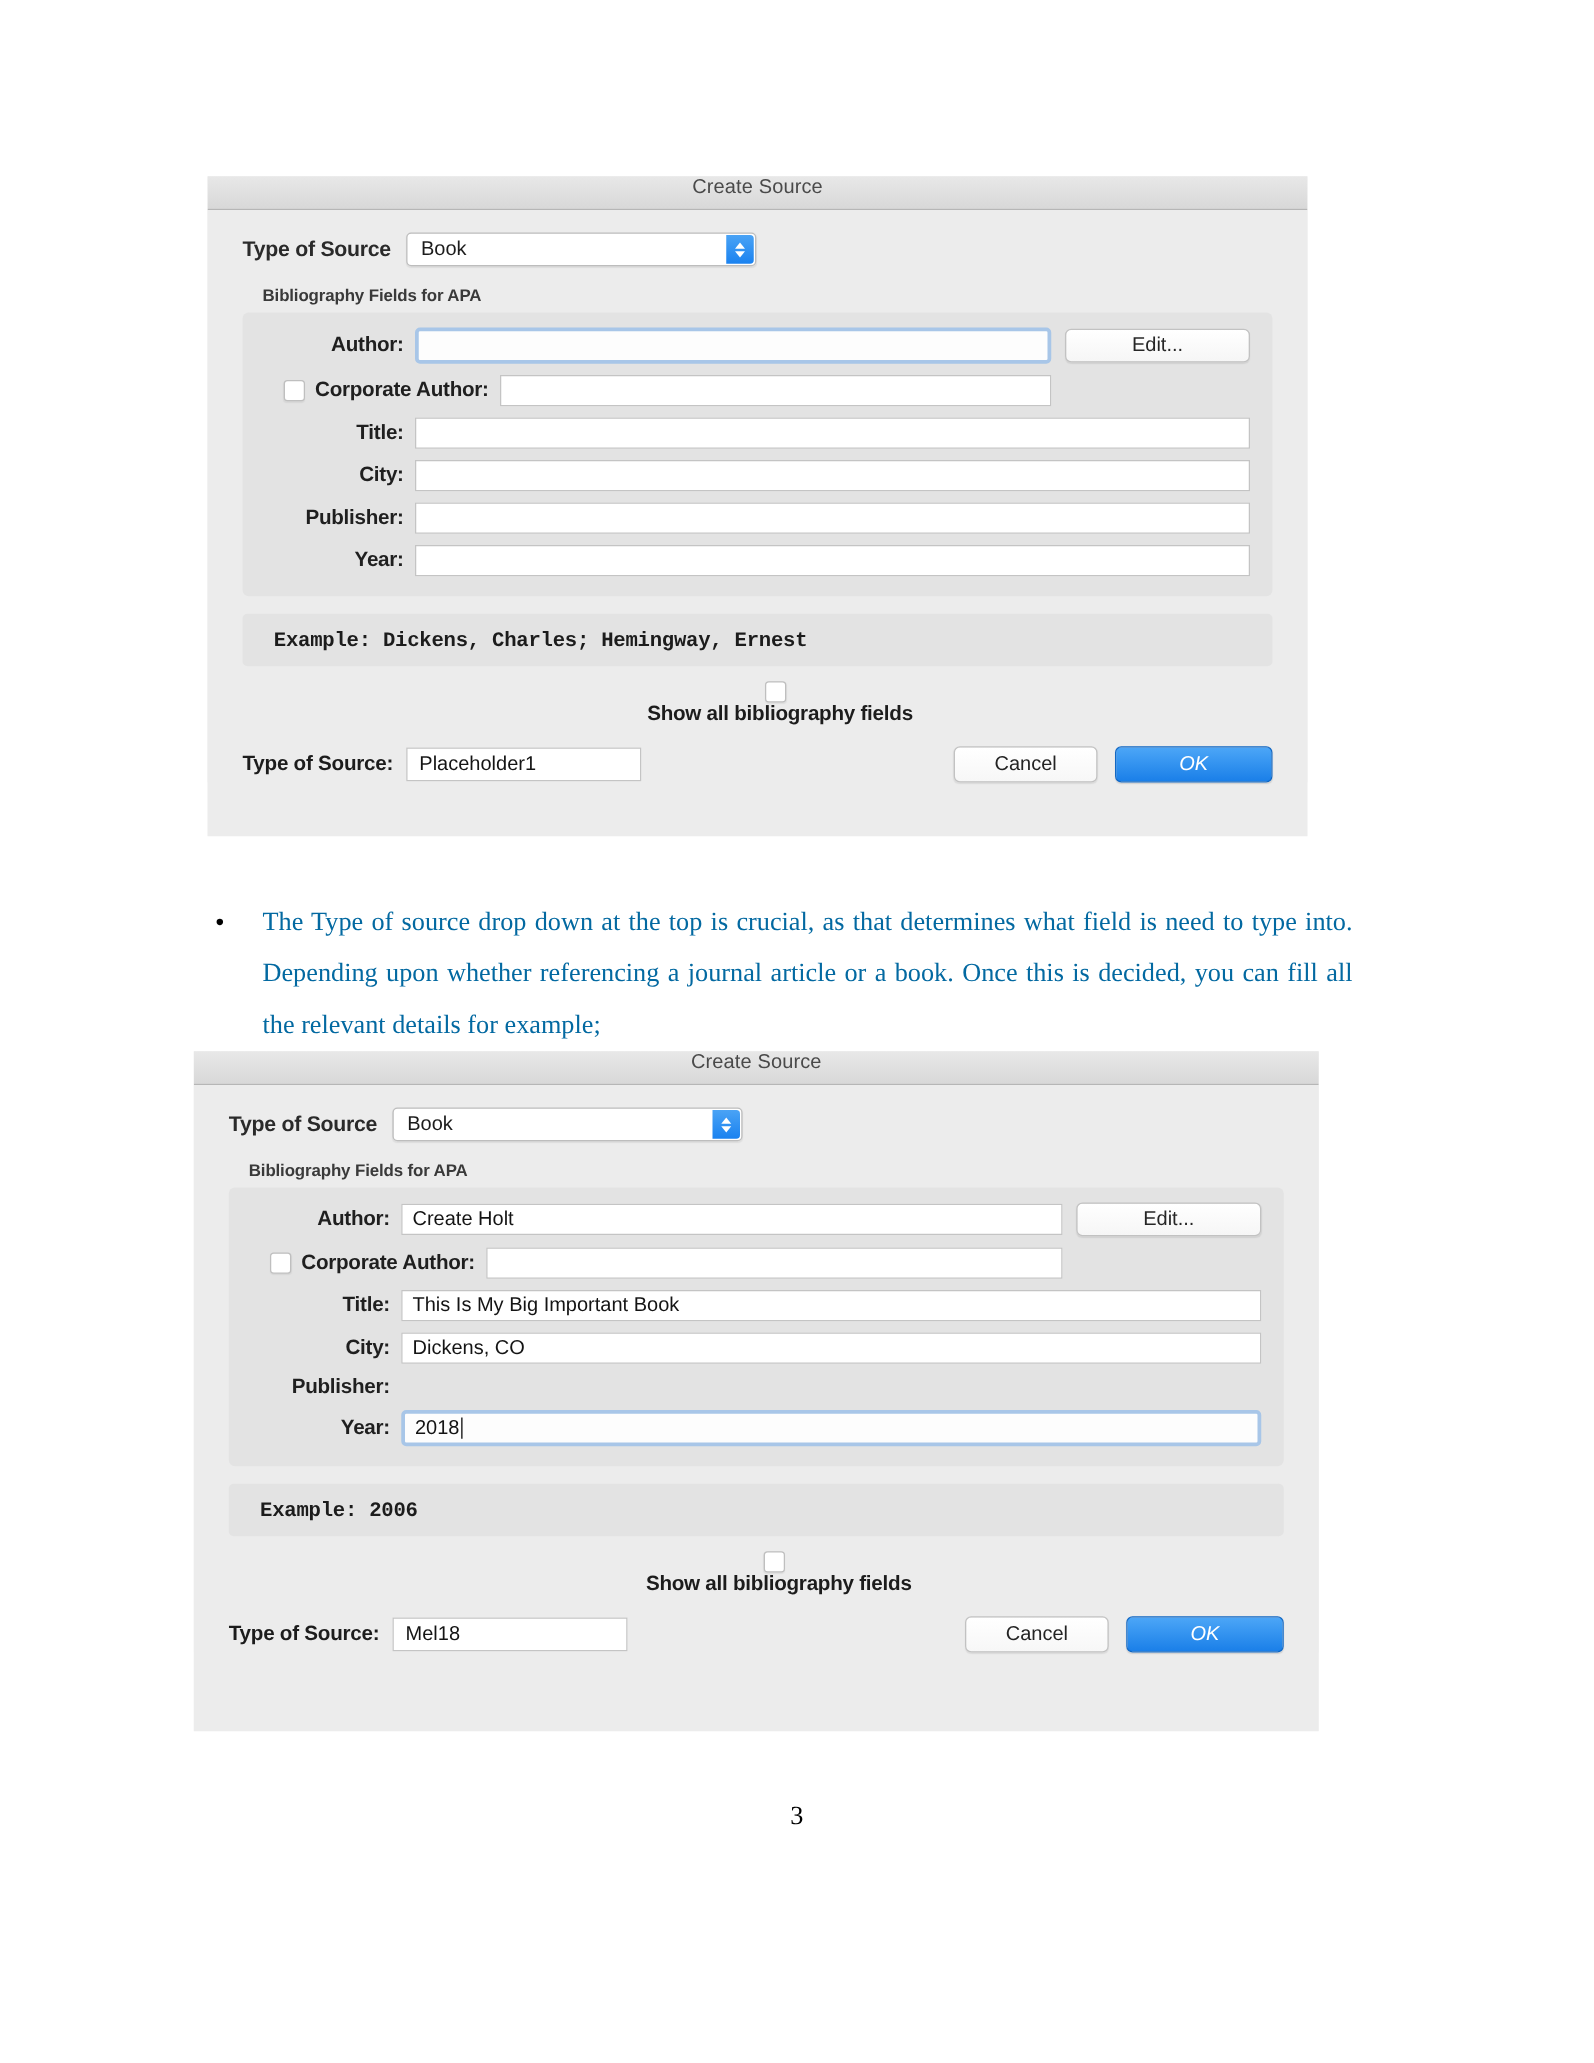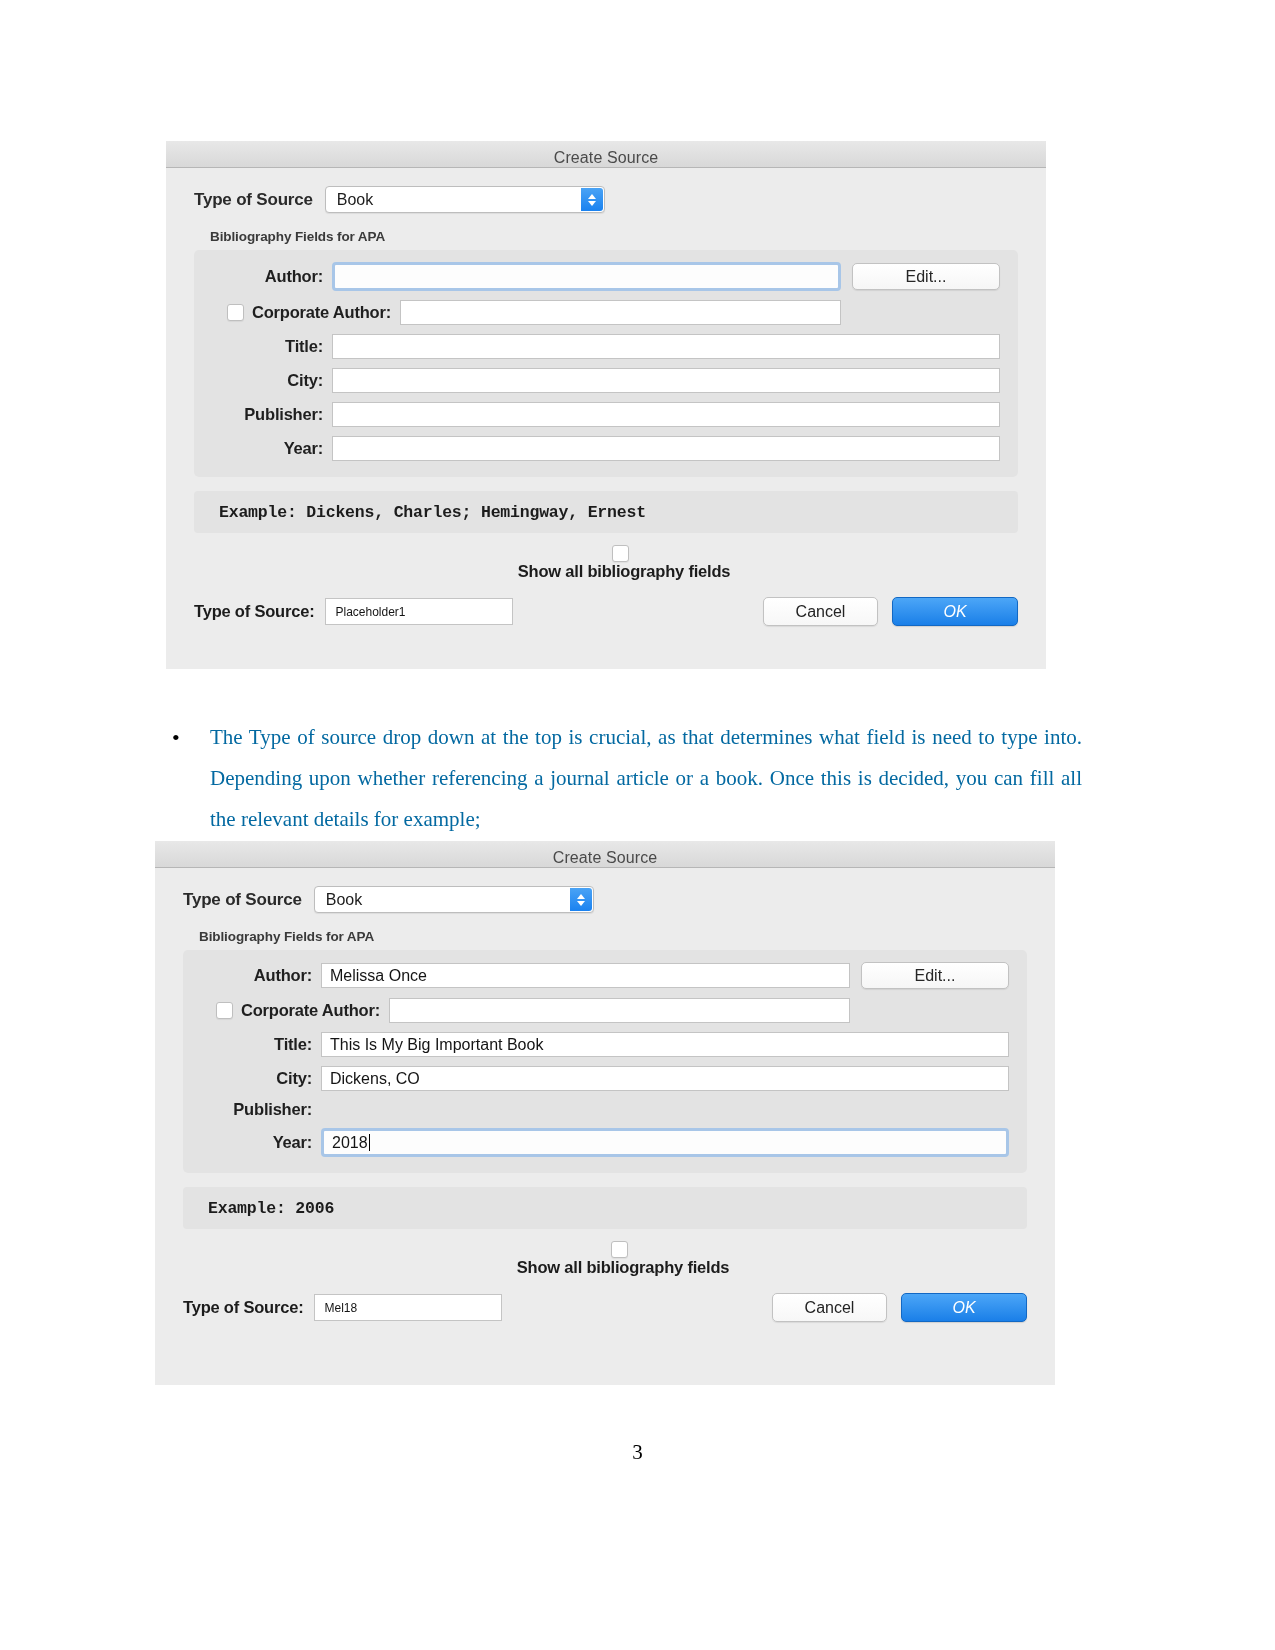--- a/index.html
+++ b/index.html
@@ -20,21 +20,21 @@
     position: absolute;
     background: #ececec;
     box-sizing: border-box;
     overflow: hidden;
   }
   .dialog-titlebar {
     height: 26px;
     background: linear-gradient(to bottom, #e8e8e8 0%, #d8d8d8 100%);
     border-bottom: 1px solid #b6b6b6;
     display: flex;
-    align-items: flex-end;
+    align-items: flex-start;
     justify-content: center;
   }
   .dialog-title {
     font-family: "Liberation Sans", sans-serif;
     font-size: 16px;
     color: #4a4a4a;
     font-weight: 400;
     letter-spacing: 0.1px;
   }
   .dialog-body {
@@ -248,21 +248,21 @@
     margin-left: 11px;
     width: 188px;
     height: 27px;
     background: #ffffff;
     border: 1px solid #c4c4c4;
     box-sizing: border-box;
     display: flex;
     align-items: center;
     padding-left: 9px;
     font-family: "Liberation Sans", sans-serif;
-    font-size: 12px;
+    font-size: 16px;
     color: #141414;
   }
   .btn-spacer { flex: 1; }
   .btn {
     height: 29px;
     border-radius: 5px;
     display: flex;
     align-items: center;
     justify-content: center;
     font-family: "Liberation Sans", sans-serif;
@@ -416,21 +416,21 @@
             <span class="arrow-dn"></span>
         </span>
       </div>
     </div>
 
     <div class="group-caption">Bibliography Fields for APA</div>
 
     <div class="group-box">
       <div class="field-row">
         <span class="field-label">Author:</span>
-        <span class="text-field">Melissa Once</span>
+        <span class="text-field">Create Holt</span>
         <span class="edit-button">Edit...</span>
       </div>
       <div class="corp-row">
         <span class="corp-spacer"></span>
         <span class="checkbox"></span>
         <span class="corp-label">Corporate Author:</span>
         <span class="text-field" style="margin-right:159px;"></span>
       </div>
       <div class="field-row">
         <span class="field-label">Title:</span>

